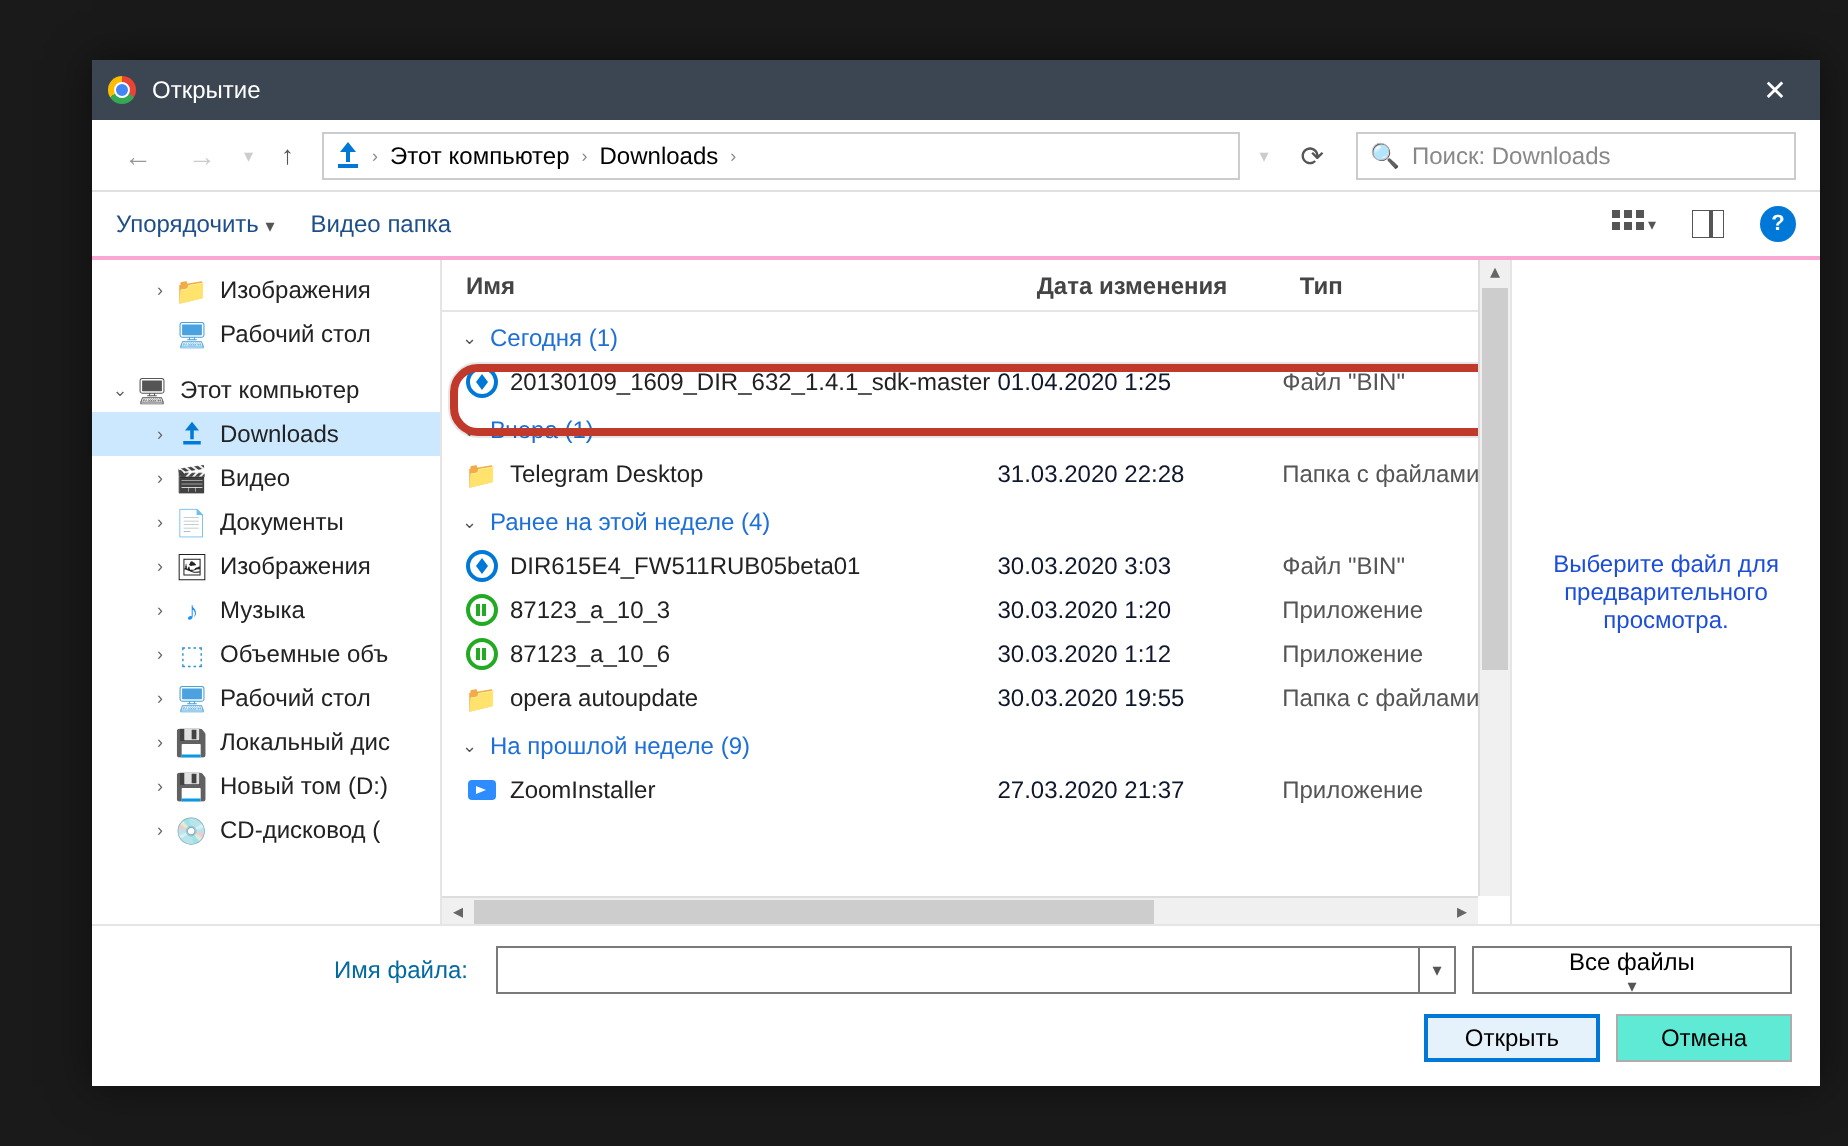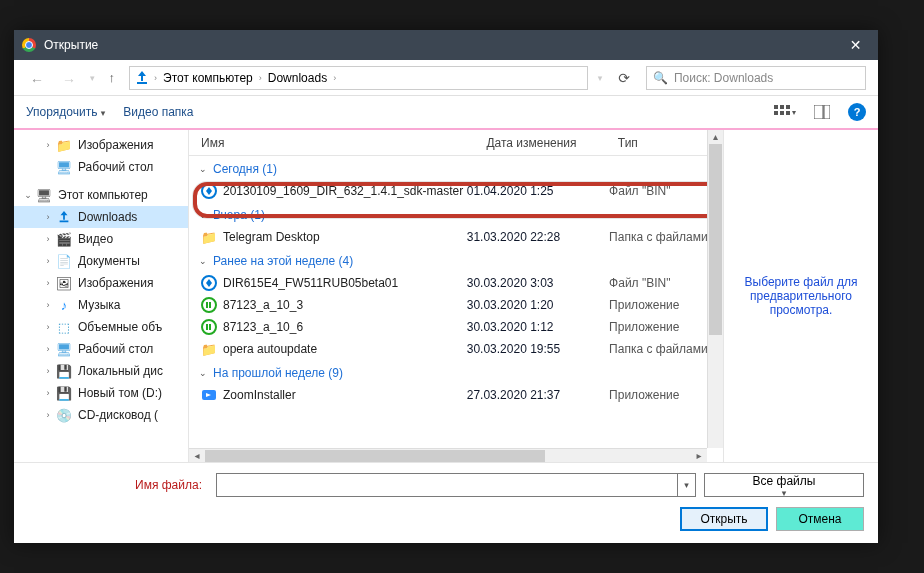--- a/index.html
+++ b/index.html
@@ -1,17 +1,17 @@
 <!DOCTYPE html>
 <html><head>
 <meta charset="utf-8">
 <style>
 * { box-sizing: border-box; margin: 0; padding: 0; font-family: "Segoe UI", Tahoma, sans-serif; }
 body { background: #1a1a1a; width: 924px; height: 573px; overflow: hidden; position: relative; }
-.dialog { position: absolute; left: 14px; top: 30px; width: 864px; height: 513px; background: #fff; box-shadow: 0 0 20px rgba(0,0,0,.5); display: flex; flex-direction: column; }
+.dialog { position: absolute; left: 46px; top: 30px; width: 864px; height: 513px; background: #fff; box-shadow: 0 0 20px rgba(0,0,0,.5); display: flex; flex-direction: column; }
 .titlebar { background: #3c4652; color: #fff; height: 30px; display: flex; align-items: center; padding: 0 0 0 8px; font-size: 12px; }
 .titlebar .chrome-icon { width: 14px; height: 14px; margin-right: 8px; border-radius: 50%; background: conic-gradient(#ea4335 0 120deg,#34a853 120deg 240deg,#fbbc05 240deg 360deg); position: relative; }
 .titlebar .chrome-icon::after { content:''; position:absolute; inset:3px; background:#4285f4; border-radius:50%; border:1px solid #fff; }
 .titlebar .title { flex: 1; }
 .titlebar .close { width: 45px; height: 30px; display: flex; align-items: center; justify-content: center; font-size: 14px; }
 .navbar { height: 36px; border-bottom: 1px solid #e0e0e0; display: flex; align-items: center; padding: 0 12px; gap: 10px; font-size: 12px; background:#fff;}
 .nav-arrow { color: #999; font-size: 14px; padding: 0 4px; }
 .nav-sep { color: #ccc; font-size: 9px; }
 .nav-up { color: #555; font-size: 13px; padding: 0 4px; }
 .addr { flex: 1; border: 1px solid #ccc; height: 24px; display: flex; align-items: center; padding: 0 4px; gap: 4px; font-size: 12px; }
@@ -27,21 +27,21 @@
 .body { flex:1; display:flex; min-height:0; }
 .sidebar { width:175px; border-right:1px solid #e5e5e5; overflow-y:auto; padding:4px 0; font-size:12px; color:#222; }
 .tree-item { display:flex; align-items:center; height:22px; padding-left:8px; gap:2px; white-space:nowrap; overflow:hidden;}
 .tree-item.lvl1 { padding-left:28px; }
 .tree-item .expand { width:12px; color:#666; font-size:9px; display:inline-block; text-align:center;}
 .tree-item .icon { width:16px; height:16px; display:inline-flex; align-items:center; justify-content:center; margin-right:4px; font-size:13px;}
 .tree-item.selected { background:#cce8ff; }
 .folder-ic { color:#ffb900; }
 .main { flex:1; display:flex; min-width:0;}
 .filelist { flex:1; position:relative; overflow:hidden; }
-.columns { display:flex; height:26px; border-bottom:1px solid #e5e5e5; font-size:12px; color:#444; align-items:center; padding-left:12px;}
+.columns { display:flex; height:26px; border-bottom:1px solid #e5e5e5; font-size:12px; color:#444; align-items:center; padding-left:12px;font-weight:bold;}
 .col-name { width:280px; }
 .col-date { width:150px;margin-left:40px; }
 .col-type { width:120px; }
 .list-body { overflow-y:auto; height:calc(100% - 40px); padding-bottom:6px;}
 .group-header { color:#1e6fd6; font-size:12px; padding:6px 0 4px 10px; display:flex; align-items:center; gap:4px;}
 .group-header .chev { font-size:9px; color:#555; width:10px;}
 .file-row { display:flex; align-items:center; height:22px; font-size:12px; color:#222; padding-left:12px;}
 .file-row .fname { width:280px; display:flex; align-items:center; gap:6px; white-space:nowrap; overflow:hidden;}
 .file-row .fdate { width:150px; color:#0f172a;}
 .file-row .ftype { width:120px; color:#555;}
@@ -50,21 +50,21 @@
 .hscroll { position:absolute; bottom:0; left:0; right:16px; height:14px; background:#f0f0f0; border-top:1px solid #ddd; display:flex; align-items:center;}
 .hscroll .track{flex:1; position:relative; height:14px;}
 .hscroll .thumb{position:absolute; left:0; width:70%; top:1px; bottom:1px; background:#cdcdcd;}
 .hscroll .arr{width:16px; text-align:center; color:#666; font-size:10px;}
 .vscroll { position:absolute; right:0; top:0; bottom:14px; width:16px; background:#f0f0f0; border-left:1px solid #ddd;}
 .vscroll .thumb{position:absolute; left:1px; right:1px; top:14px; height:60%; background:#cdcdcd;}
 .vscroll .arr{height:14px; text-align:center; color:#666; font-size:10px; line-height:14px;}
 .preview { width:155px; border-left:1px solid #e5e5e5; display:flex; align-items:center; justify-content:center; padding:10px; text-align:center; font-size:12px; color:#1d4ed8;}
 .footer { border-top:1px solid #e5e5e5; padding:10px 14px 12px; background:#fff;}
 .row1 { display:flex; align-items:center; gap:8px; margin-bottom:10px;}
-.row1 .lbl { font-size:12px; color:#b91c1c; width:180px; text-align:right; padding-right:6px;}
+.row1 .lbl { font-size:12px; color:#0369a1; width:180px; text-align:right; padding-right:6px;}
 .row1 .fname-input { flex:1; border:1px solid #7a7a7a; height:24px; padding:0 4px; font-size:12px;}
 .row1 .combo-wrap{display:flex; align-items:center;}
 .row1 .fname-combo{width:18px; height:24px; border:1px solid #7a7a7a; border-left:none; display:flex; align-items:center; justify-content:center; font-size:9px; color:#555;}
 .type-combo { width:160px; height:24px; border:1px solid #7a7a7a; display:flex; align-items:center; padding:0 6px; font-size:12px; justify-content:space-between;flex-direction:column;}
 .row2 { display:flex; justify-content:flex-end; gap:8px;}
 .btn { min-width:88px; height:24px; border:1px solid #adadad; background:#5eead4; font-size:12px; display:flex; align-items:center; justify-content:center;}
 .btn.primary { border:2px solid #0078d7; background:#e5f1fb;}
 svg{display:block;}
 </style>
 </head>

